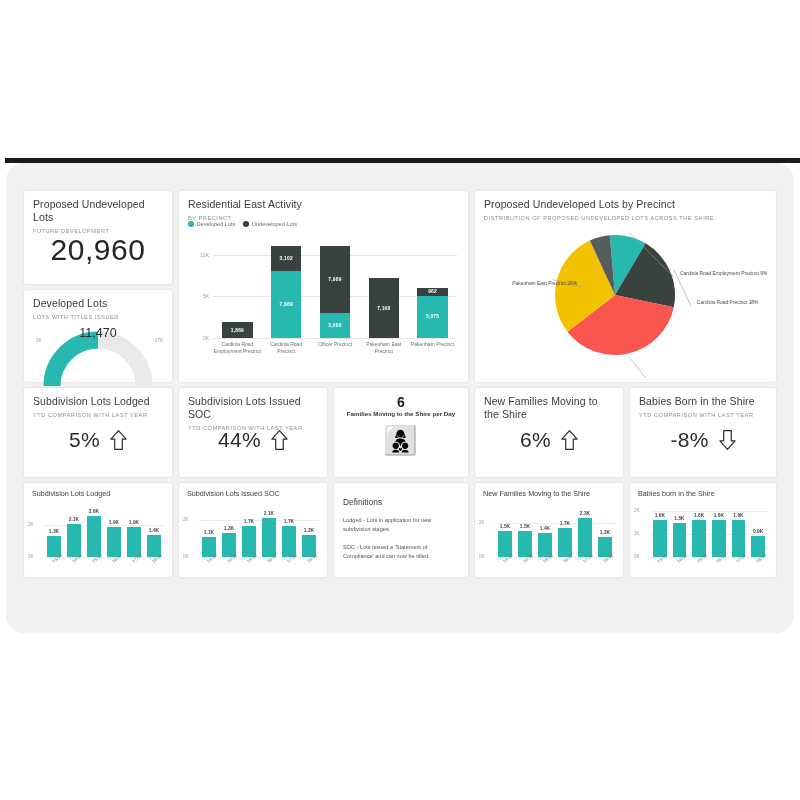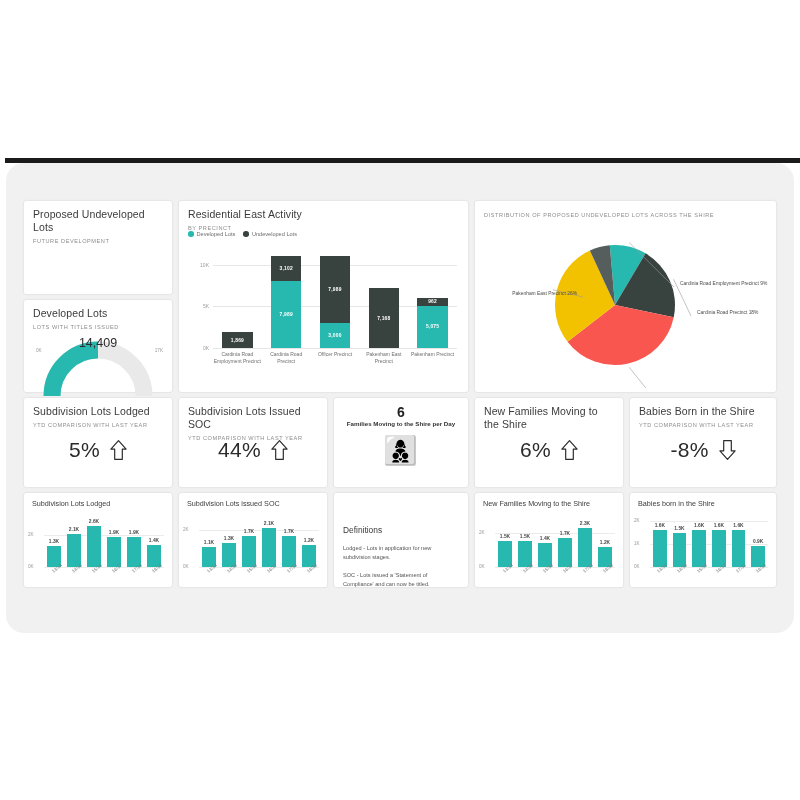--- a/index.html
+++ b/index.html
@@ -21,21 +21,21 @@
   .left-edge {
     position: absolute; left: 0; top: 158px; width: 5px; height: 477px;
     background: #ffffff;
   }
   .stage {
     position: absolute; left: 6px; top: 163px; width: 788px; height: 470px;
     background: #f1f1f1;
     border-radius: 18px;
   }
   .stage-inner {
-    position: absolute; left: 18px; top: 38px; width: 752px; height: 428px;
+    position: absolute; left: 18px; top: 28px; width: 752px; height: 428px;
   }
 
   .card {
     position: absolute;
     background: #ffffff;
     border-radius: 2px;
     box-shadow: 0 0 2px rgba(0,0,0,0.16);
   }
   .card-title {
     font-size: 10.5px; color: #3b3b3b; letter-spacing: .1px;
@@ -118,34 +118,35 @@
   <div class="left-edge"></div>
 
   <div class="stage">
     <div class="stage-inner">
 
       <div class="card" style="left:0; top:0; width:148px; height:93px;">
         <div class="pad">
           <div class="card-title">Proposed Undeveloped Lots</div>
           <div class="card-sub">FUTURE DEVELOPMENT</div>
         </div>
+        <div class="bignum">20,960</div>
       </div>
 
       <div class="card" style="left:0; top:99px; width:148px; height:92px;">
         <div class="pad">
           <div class="card-title">Developed Lots</div>
           <div class="card-sub">LOTS WITH TITLES ISSUED</div>
         </div>
         <div class="gauge-wrap">
           <svg width="148" height="62" viewBox="0 0 148 62">
             <path d="M 28 60 A 46 46 0 0 1 120 60" fill="none" stroke="#e9e9e9" stroke-width="17"></path>
             <path d="M 28 60 A 46 46 0 0 1 74 14" fill="none" stroke="#27b9b0" stroke-width="17"></path>
           </svg>
         </div>
-        <div class="gauge-val">14,409</div>
+        <div class="gauge-val">11,470</div>
         <div class="gauge-min">0K</div>
         <div class="gauge-max">17K</div>
       </div>
 
       <div class="card" style="left:155px; top:0; width:289px; height:191px;">
         <div class="pad">
           <div class="card-title">Residential East Activity</div>
           <div class="card-sub">BY PRECINCT</div>
         </div>
         <div class="legend">
@@ -206,20 +207,21 @@
             <div class="xcat" style="left: 34px; top: 150px; width: 48.8px;">Cardinia Road Employment Precinct</div>
             <div class="xcat" style="left: 82.8px; top: 150px; width: 48.8px;">Cardinia Road Precinct</div>
             <div class="xcat" style="left: 131.6px; top: 150px; width: 48.8px;">Officer Precinct</div>
             <div class="xcat" style="left: 180.4px; top: 150px; width: 48.8px;">Pakenham East Precinct</div>
             <div class="xcat" style="left: 229.2px; top: 150px; width: 48.8px;">Pakenham Precinct</div>
           </div>
       </div>
 
       <div class="card" style="left:451px; top:0; width:301px; height:191px;">
         <div class="pad">
+          <div class="card-title">Proposed Undeveloped Lots by Precinct</div>
           <div class="card-sub">DISTRIBUTION OF PROPOSED UNDEVELOPED LOTS ACROSS THE SHIRE</div>
         </div>
         <svg id="pie-svg" width="301" height="155" viewBox="0 0 301 155" style="position:absolute; left:0; top:32px;">
             <path d="M 140 72 L 134.7706554351405 12.228318114495266 A 60 60 0 0 1 170.54644690763394 20.357821683055413 Z" fill="#27b9b0"></path>
             <path d="M 140 72 L 170.54644690763394 20.357821683055413 A 60 60 0 0 1 198.72921784362416 84.28328015947443 Z" fill="#38423f"></path>
             <path d="M 140 72 L 198.72921784362416 84.28328015947443 A 60 60 0 0 1 92.4865040820199 108.63970122220006 Z" fill="#f8564f"></path>
             <path d="M 140 72 L 92.4865040820199 108.63970122220006 A 60 60 0 0 1 114.85168007167314 17.524666088379796 Z" fill="#f2c200"></path>
             <path d="M 140 72 L 114.85168007167314 17.524666088379796 A 60 60 0 0 1 134.7706554351405 12.228318114495266 Z" fill="#555e5c"></path>
             <path d="M 154.18149779827658 9.59098526496772 L 199 54" stroke="#9a9a9a" stroke-width="0.6" fill="none"></path>
             <path d="M 198.56138081723452 46.18208612651212 L 216 83" stroke="#9a9a9a" stroke-width="0.6" fill="none"></path>
@@ -345,21 +347,21 @@
             <div class="mbar" style="left: 103.2px; width: 13.6px; height: 31.28px; bottom: 20px; background: rgb(39, 185, 176);"></div>
             <div class="mlabel" style="left: 99.2px; width: 21.6px; top: 21.72px;">1.7K</div>
             <div class="mxlabel" style="left: 106.6px; top: 63px;">17/18</div>
             <div class="mbar" style="left: 123.2px; width: 13.6px; height: 22.08px; bottom: 20px; background: rgb(39, 185, 176);"></div>
             <div class="mlabel" style="left: 119.2px; width: 21.6px; top: 30.92px;">1.2K</div>
             <div class="mxlabel" style="left: 126.6px; top: 63px;">18/19</div>
           </div>
       </div>
 
       <div class="card" style="left:310px; top:292px; width:134px; height:94px;">
-        <div style="padding:14px 9px 0 9px;margin-top:18px;">
+        <div style="padding:14px 9px 0 9px;">
           <div class="def-title">Definitions</div>
           <div class="def-p">Lodged - Lots in application for new subdivision stages.</div>
           <div class="def-p">SOC - Lots issued a 'Statement of Compliance' and can now be titled.</div>
         </div>
       </div>
 
       <div class="card" style="left:451px; top:292px; width:148px; height:94px;">
         <div style="padding:6px 0 0 8px;">
           <div class="mini-title">New Families Moving to the Shire</div>
         </div>

